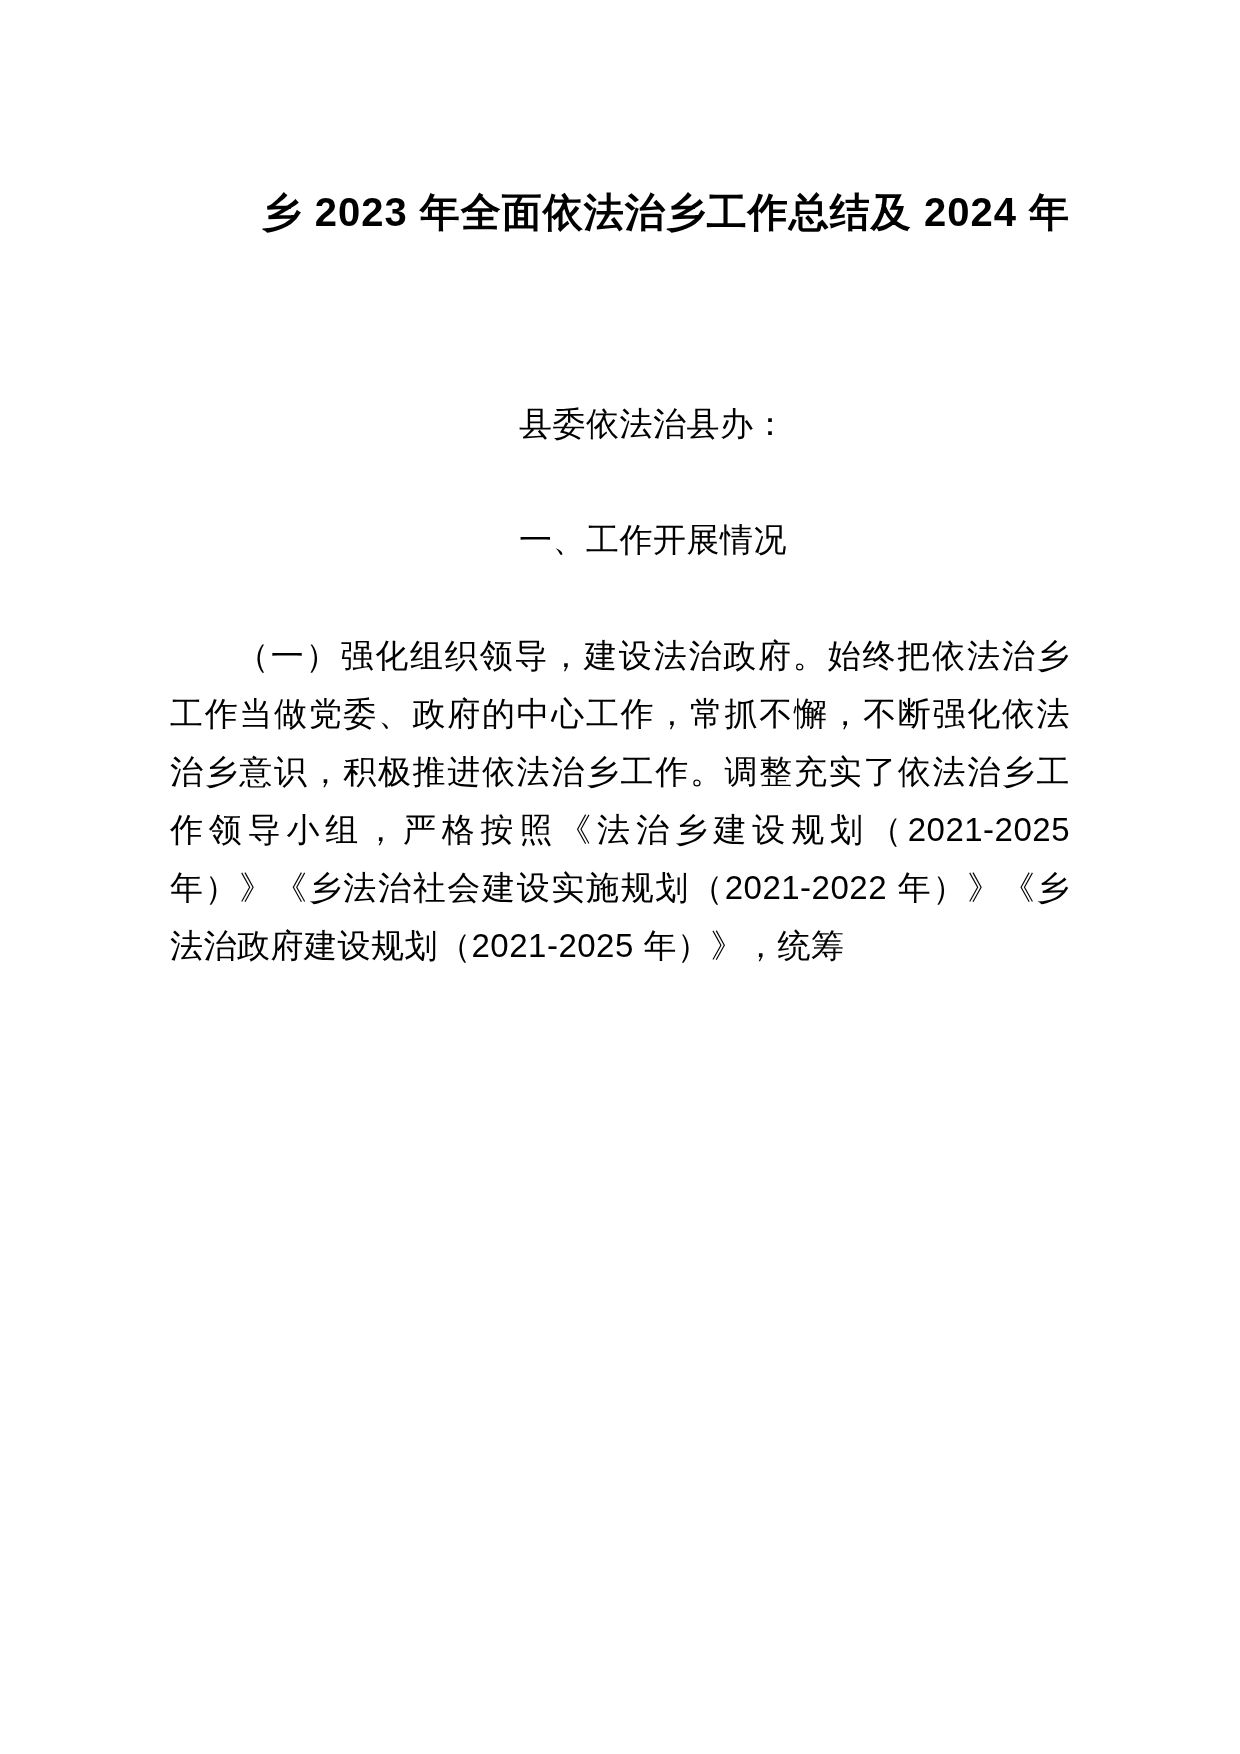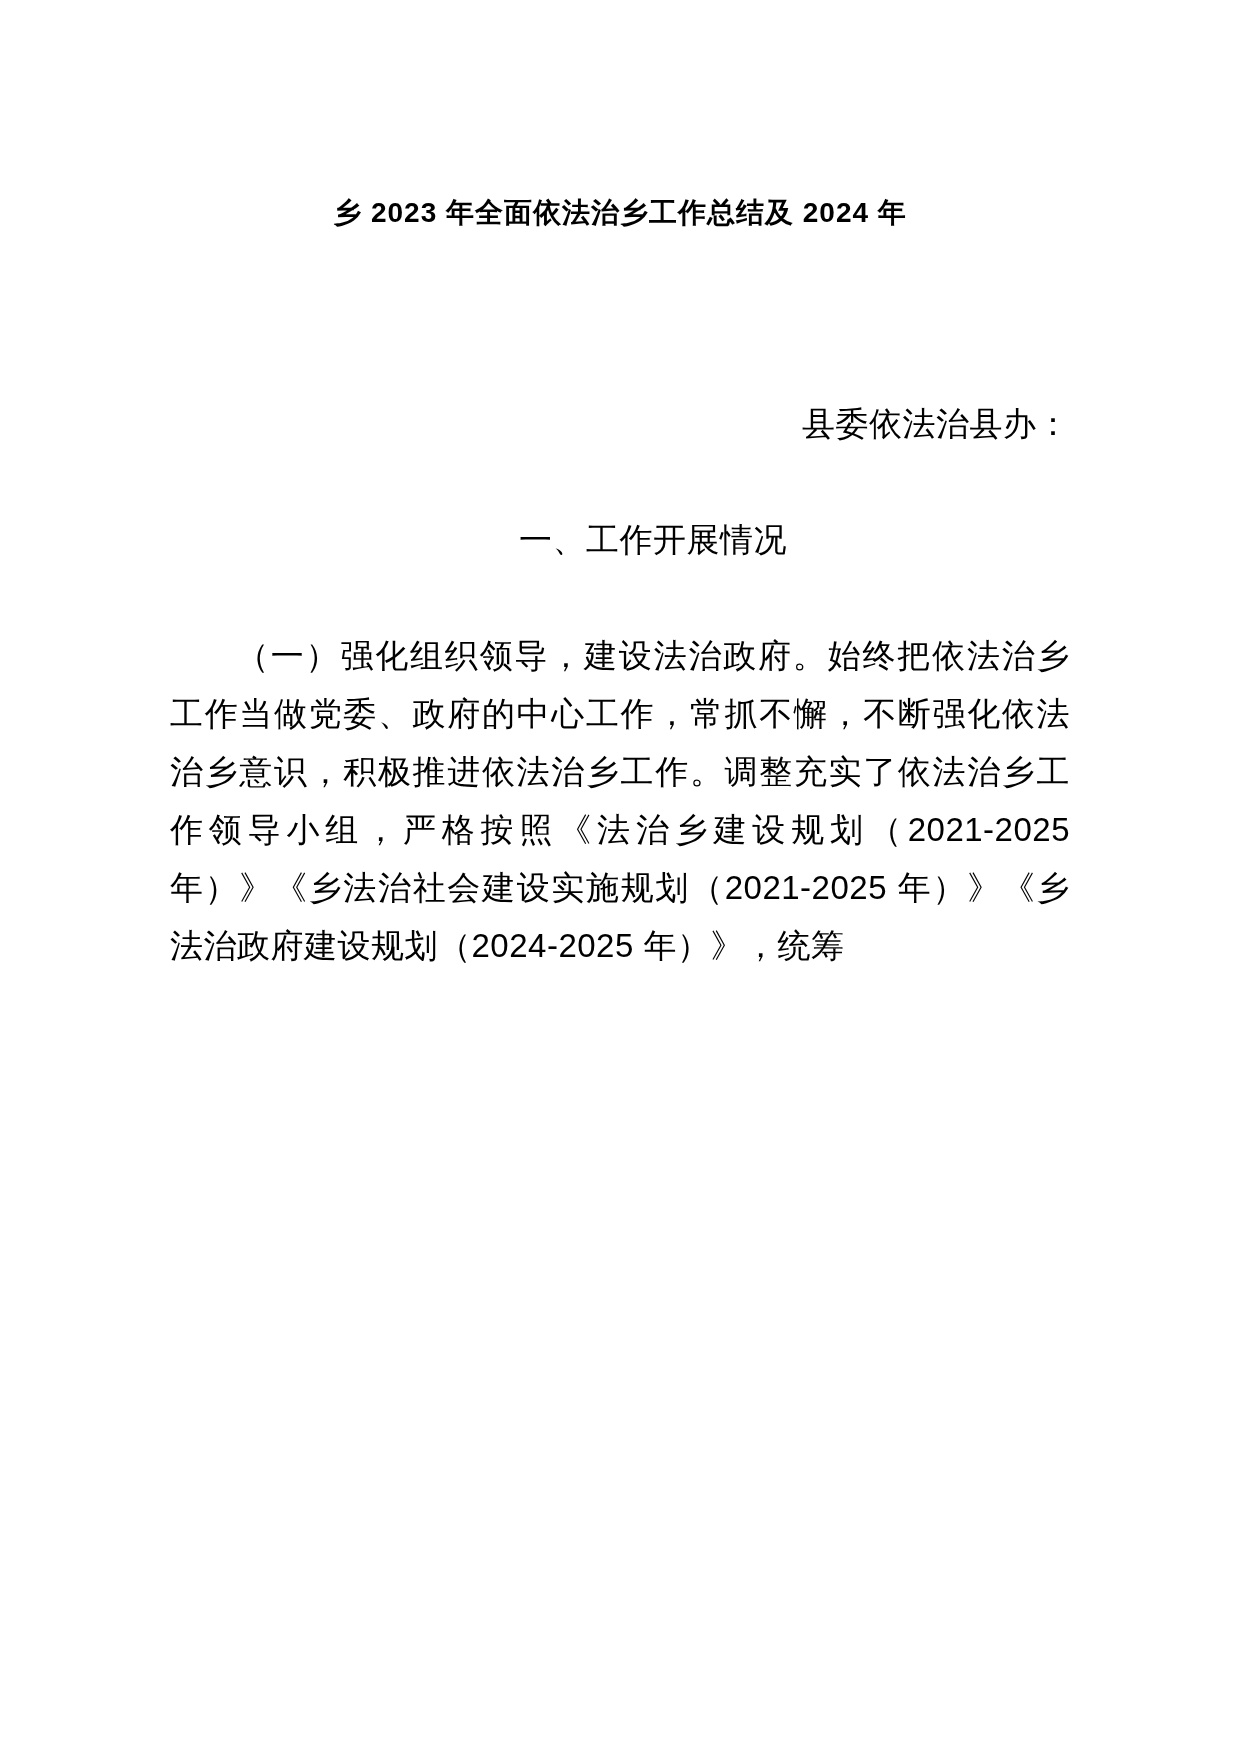--- a/index.html
+++ b/index.html
@@ -18,24 +18,24 @@
     overflow: hidden;
     color: #000000;
   }
 
   .content {
     padding: 140px 170px 0 170px;
   }
 
   
   .doc-title {
-    font-size: 28px;
+    font-size: 40px;
     font-weight: bold;
     line-height: 145px;
-    text-align: center;
+    text-align: right;
     letter-spacing: 1px;
     margin-bottom: 110px;
     font-family: "Liberation Sans", "DejaVu Sans", sans-serif;
   }
   .doc-title .title-line {
     display: block;
   }
 
   
   .para {
@@ -43,21 +43,21 @@
     line-height: 58px;
     text-align: justify;
     text-indent: 2em;
     letter-spacing: 0.5px;
     margin-bottom: 58px;
     word-break: break-all;
     font-family: "Liberation Sans", "DejaVu Sans", sans-serif;
   }
 
   .salutation {
-    text-align: right;
+    text-align: center;
   }
 
   .section-heading {
     text-align: center;
   }
 </style>
 </head>
 <body>
 
 <div class="page">
@@ -65,16 +65,16 @@
 
     <h1 class="doc-title">
       <span class="title-line">乡 2023 年全面依法治乡工作总结及 2024 年</span>
     </h1>
 
     <p class="para salutation">县委依法治县办：</p>
 
 
     <p class="para section-heading">一、工作开展情况</p>
 
-    <p class="para">（一）强化组织领导，建设法治政府。始终把依法治乡工作当做党委、政府的中心工作，常抓不懈，不断强化依法治乡意识，积极推进依法治乡工作。调整充实了依法治乡工作领导小组，严格按照《法治乡建设规划（2021-2025 年）》《乡法治社会建设实施规划（2021-2025 年）》《乡法治政府建设规划（2024-2025 年）》，统筹</p>
+    <p class="para">（一）强化组织领导，建设法治政府。始终把依法治乡工作当做党委、政府的中心工作，常抓不懈，不断强化依法治乡意识，积极推进依法治乡工作。调整充实了依法治乡工作领导小组，严格按照《法治乡建设规划（2021-2025 年）》《乡法治社会建设实施规划（2021-2022 年）》《乡法治政府建设规划（2021-2025 年）》，统筹</p>
 
   </div>
 </div>
 
 </body></html>

